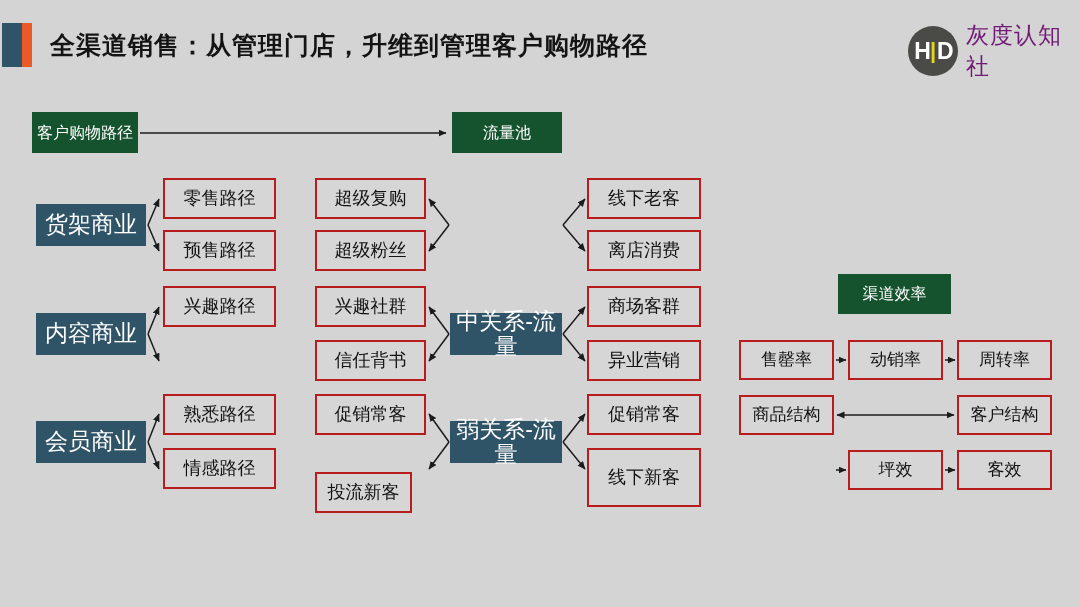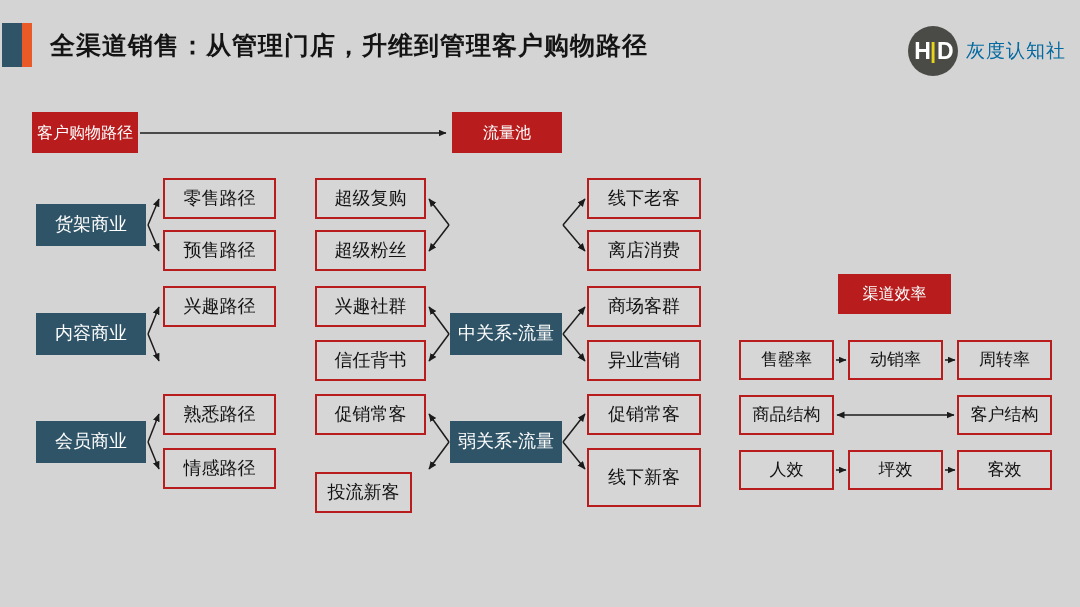--- a/index.html
+++ b/index.html
@@ -10,28 +10,28 @@
   .accent-dark{position:absolute;left:2px;top:23px;width:20px;height:44px;background:#2f5468;}
   .accent-orange{position:absolute;left:22px;top:23px;width:10px;height:44px;background:#ea5a28;}
   .title{position:absolute;left:50px;top:23px;height:44px;display:flex;align-items:center;
          font-size:25px;font-weight:bold;color:#141414;letter-spacing:1px;}
   .logo-mark{position:absolute;left:908px;top:26px;width:50px;height:50px;border-radius:50%;
              background:#4a4a46;display:flex;align-items:center;justify-content:center;}
   .logo-mark .mh{color:#ffffff;font-size:23px;font-weight:bold;letter-spacing:-2px;}
   .logo-mark .mbar{color:#e7d419;font-size:22px;font-weight:bold;margin:0 1px;}
   .logo-mark .md{color:#ffffff;font-size:23px;font-weight:bold;letter-spacing:-2px;}
   .logo-text{position:absolute;left:966px;top:26px;height:50px;display:flex;align-items:center;
-             font-size:19px;color:#0369a1;letter-spacing:1px;}
+             font-size:23px;color:#701a75;letter-spacing:1px;}
 
   
   .n{position:absolute;box-sizing:border-box;display:flex;align-items:center;justify-content:center;
      text-align:center;line-height:1.1;}
   .n.g{background:#d6d6d6;border:2px solid #b91c1c;color:#121212;font-size:18px;}
-  .n.d{background:#2f5468;color:#ffffff;font-size:18px;}
-  .n.o{background:#b91c1c;color:#ffffff;font-size:16px;}
+  .n.d{background:#2f5468;color:#ffffff;font-size:23px;}
+  .n.o{background:#14532d;color:#ffffff;font-size:16px;}
   .n.sm{font-size:17px;}
 
   svg.connectors{position:absolute;left:0;top:0;width:1080px;height:607px;}
   svg .ln{stroke:#1b1b1b;stroke-width:1.5;fill:none;}
 </style>
 </head>
 <body>
 
 <div class="slide">
 
@@ -118,17 +118,16 @@
 
   <div class="n o" style="left:838px;top:274px;width:113px;height:40px;">渠道效率</div>
 
   <div class="n g sm" style="left:739px;top:340px;width:95px;height:40px;">售罄率</div>
   <div class="n g sm" style="left:848px;top:340px;width:95px;height:40px;">动销率</div>
   <div class="n g sm" style="left:957px;top:340px;width:95px;height:40px;">周转率</div>
 
   <div class="n g sm" style="left:739px;top:395px;width:95px;height:40px;">商品结构</div>
   <div class="n g sm" style="left:957px;top:395px;width:95px;height:40px;">客户结构</div>
 
-  <div class="n g sm" style="left:739px;top:450px;width:95px;height:40px;">人效</div>
   <div class="n g sm" style="left:848px;top:450px;width:95px;height:40px;">坪效</div>
   <div class="n g sm" style="left:957px;top:450px;width:95px;height:40px;">客效</div>
 
 </div>
 
 </body></html>

